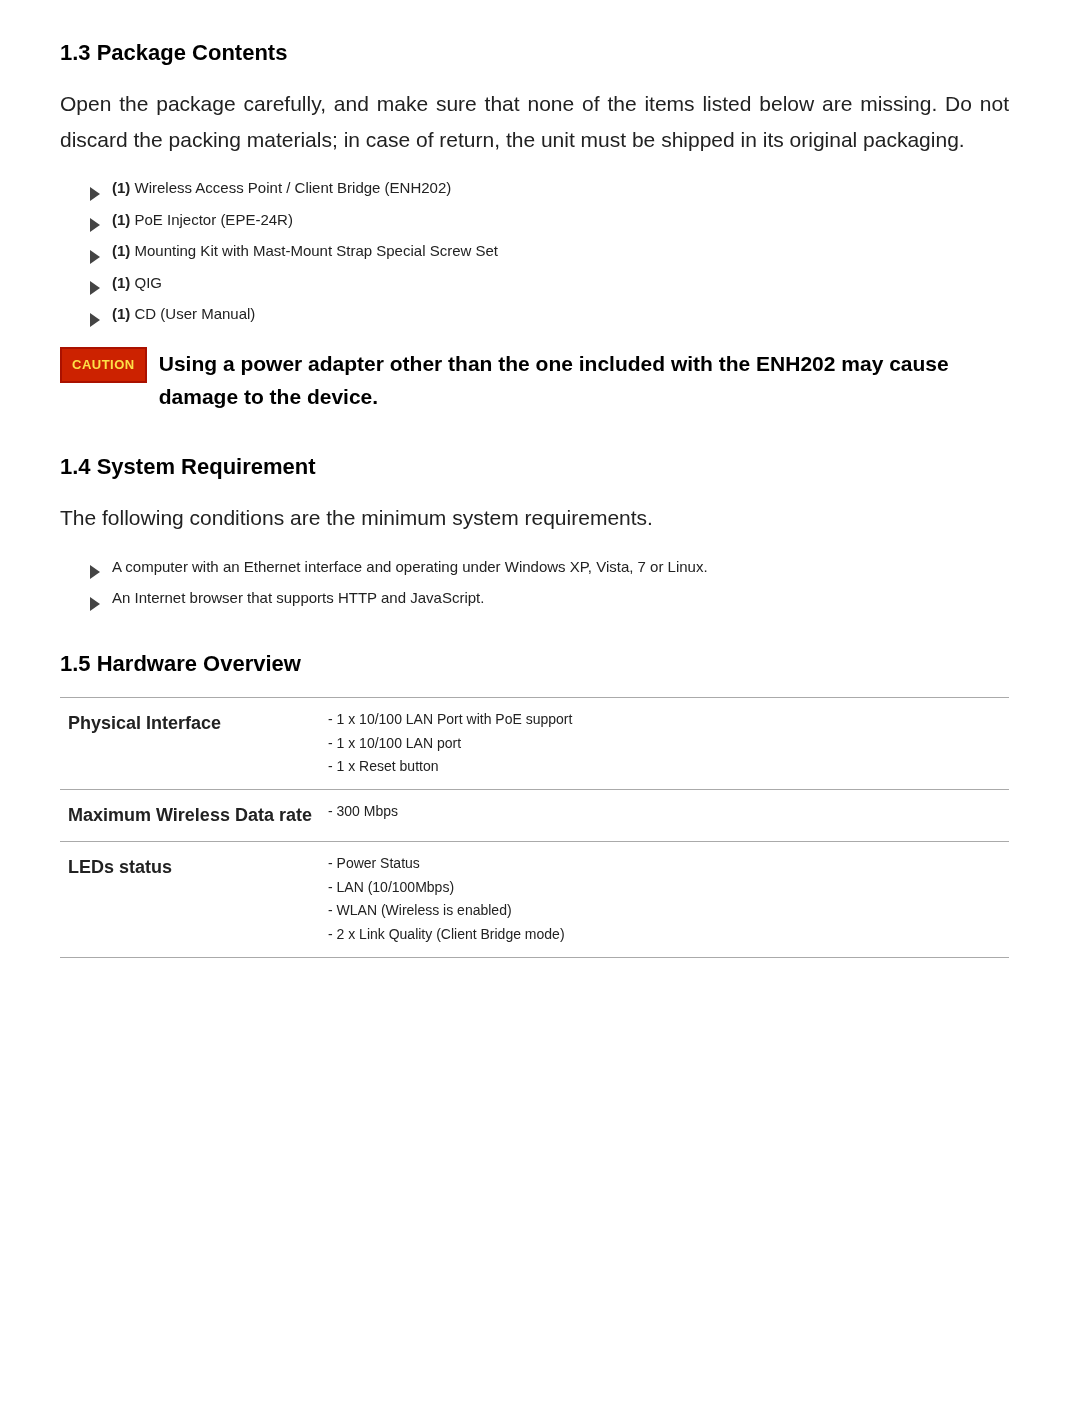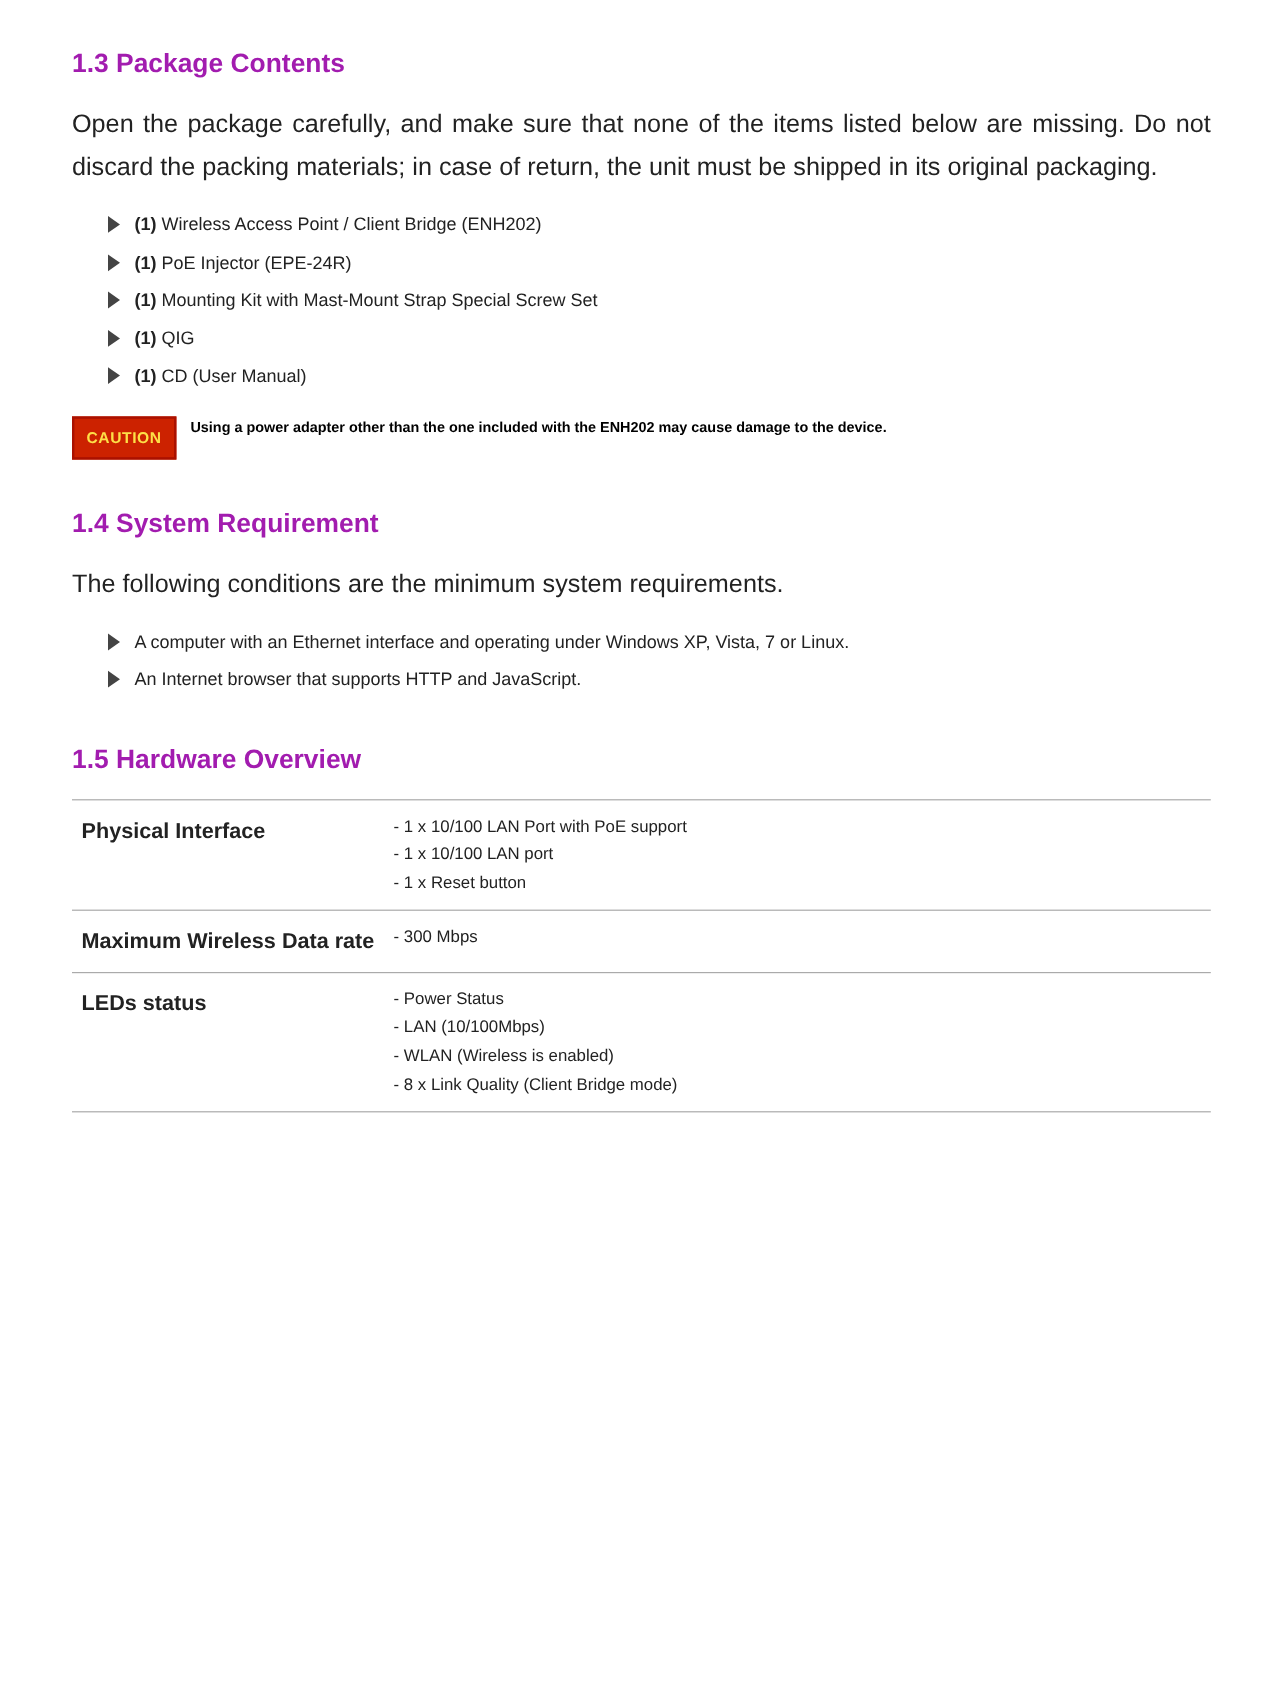--- a/index.html
+++ b/index.html
@@ -14,41 +14,41 @@
       font-size: 15px;
       color: #222222;
       width: 1069px;
       min-height: 1421px;
       padding: 40px 60px 60px 60px;
     }
 
     .section-title {
       font-size: 22px;
       font-weight: 700;
-      color: #a21caf;
+      color: #000000;
       margin-bottom: 20px;
     }
 
     .section-body {
       font-size: 21px;
       line-height: 1.7;
       color: #222;
       text-align: justify;
       margin-bottom: 18px;
     }
 
     .bullet-list {
       list-style: none;
       padding-left: 30px;
       margin-bottom: 20px;
     }
 
     .bullet-list li {
       display: flex;
-      align-items: flex-start;
+      align-items: flex-end;
       margin-bottom: 6px;
       font-size: 15px;
       line-height: 1.7;
     }
 
     .bullet-arrow {
       display: inline-block;
       width: 0;
       height: 0;
       border-top: 7px solid transparent;
@@ -82,21 +82,21 @@
     }
 
     .caution-row {
       display: flex;
       align-items: flex-start;
       margin-bottom: 10px;
       margin-top: 8px;
     }
 
     .caution-text {
-      font-size: 12px;
+      font-size: 21px;
       font-weight: 700;
       color: #000;
       line-height: 1.6;
     }
 
     .section-divider {
       margin-top: 40px;
       margin-bottom: 20px;
     }
 
@@ -209,18 +209,18 @@
           <td>
             <span class="multi-line">- 300 Mbps</span>
           </td>
         </tr>
         <tr>
           <td>LEDs status</td>
           <td>
             <span class="multi-line">- Power Status</span>
             <span class="multi-line">- LAN (10/100Mbps)</span>
             <span class="multi-line">- WLAN (Wireless is enabled)</span>
-            <span class="multi-line">- 8 x Link Quality (Client Bridge mode)</span>
+            <span class="multi-line">- 2 x Link Quality (Client Bridge mode)</span>
           </td>
         </tr>
       </tbody>
   </table>
 </div>
 
 </body></html>

